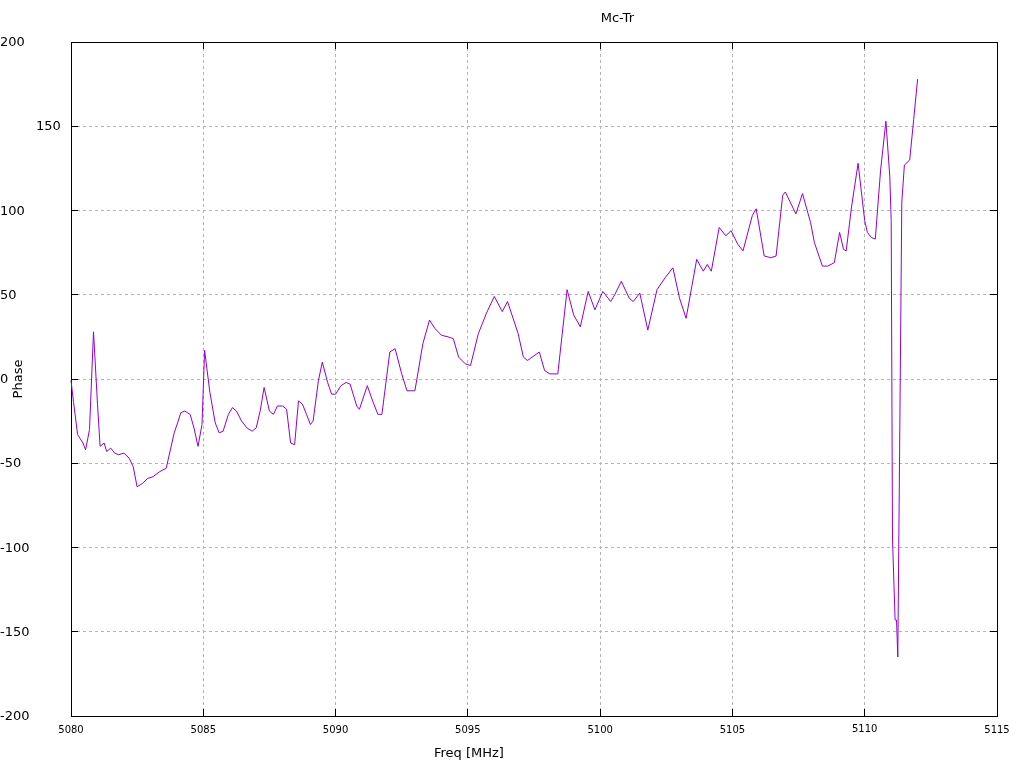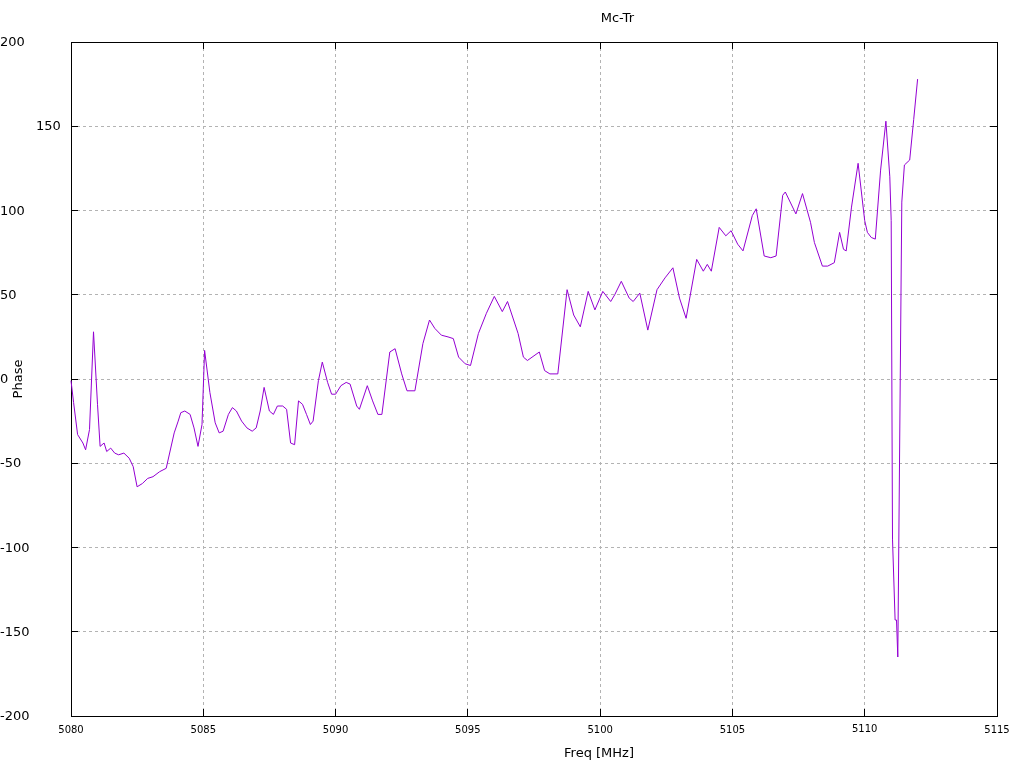--- a/index.html
+++ b/index.html
@@ -14,21 +14,21 @@
   }
   .chart-title {
     position: absolute;
     left: 434px; top: 10px; width: 200px;
     text-align: right;
     font-size: 13px;
   }
   .x-axis-label {
     position: absolute;
     left: 434px; top: 745px; width: 200px;
-    text-align: right;
+    text-align: left;
     font-size: 13px;
   }
   .y-axis-label {
     position: absolute;
     left: 17px; top: 379px;
     transform: translate(-50%, -50%) rotate(-90deg);
     font-size: 13px;
     white-space: nowrap;
   }
   .xtick-label {

